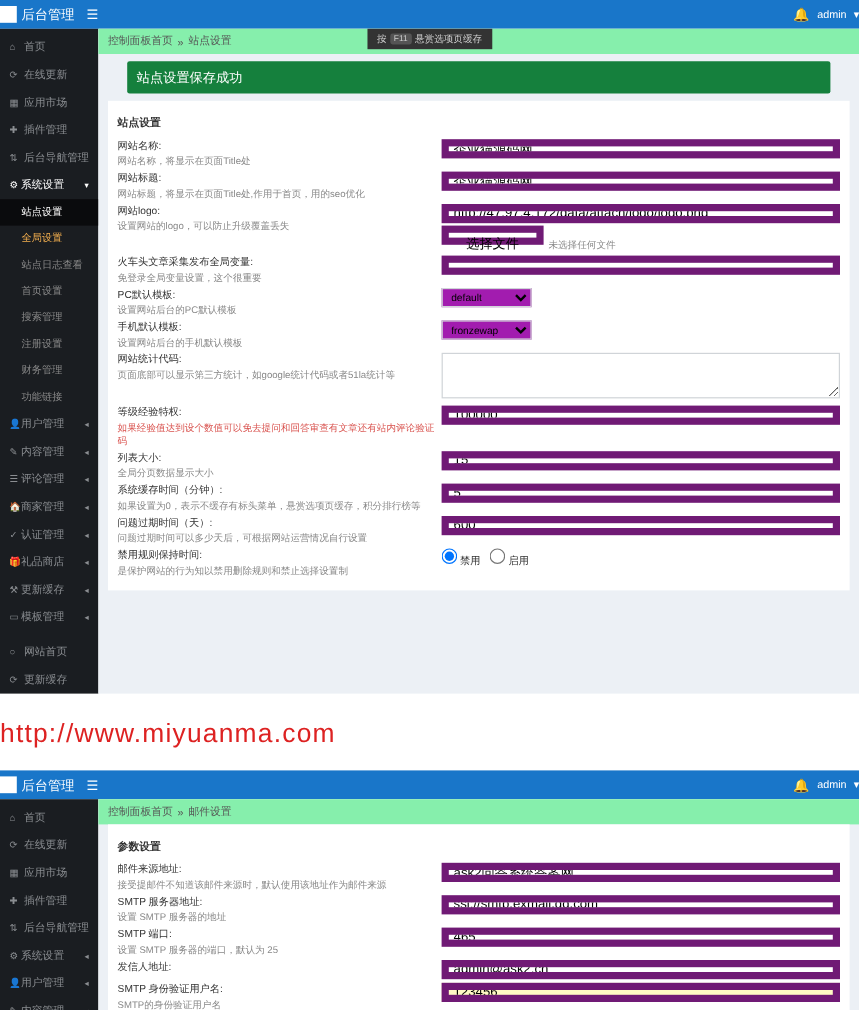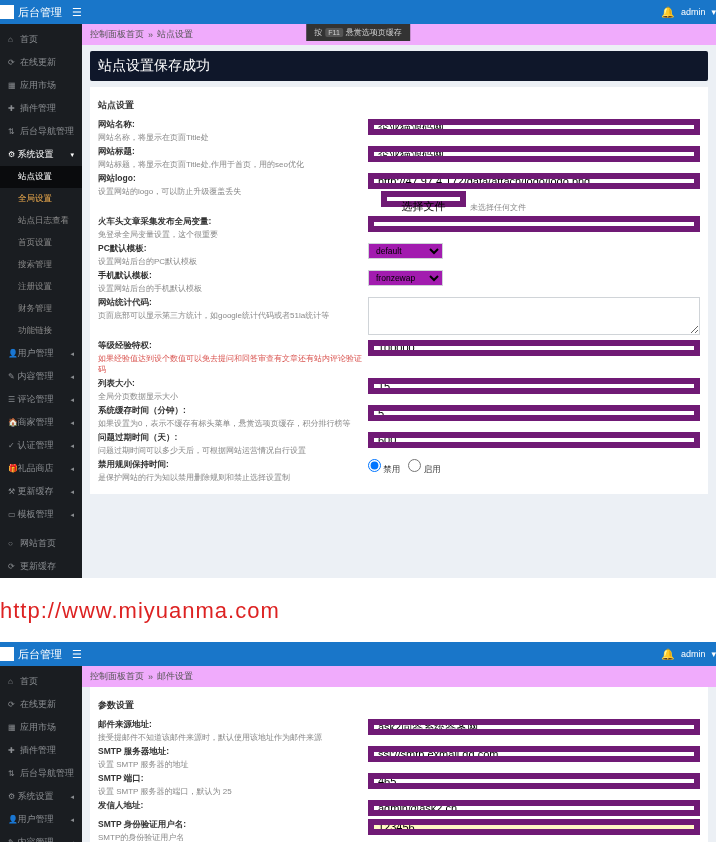--- a/index.html
+++ b/index.html
@@ -15,29 +15,29 @@
 .side{width:82px;background:#1a1d21;min-height:380px;padding-top:4px}
 .side-item{display:flex;align-items:center;gap:5px;padding:5px 8px;color:#8a8d91;font-size:9px;cursor:pointer}
 .side-item.active{color:#fff}
 .side-item .ico{width:7px;display:inline-block;font-size:8px}
 .side-item.sub{padding-left:18px;color:#888;font-size:8.5px}
 .side-item.sub.hl{color:#f0ad4e}
 .side-item.sub.cur{background:#0a0b0d;color:#fff}
 .side-item.exp{justify-content:space-between}
 .side-item .chev{font-size:7px}
 .main{flex:1;background:#ecf0f5;padding:0;min-height:380px}
-.crumb{background:#f0abfc;padding:4px 8px;font-size:9px;color:#555;display:flex;align-items:center;gap:4px}
+.crumb{background:#86efac;padding:4px 8px;font-size:9px;color:#555;display:flex;align-items:center;gap:4px}
 .f11tip{position:absolute;top:24px;left:50%;transform:translateX(-50%);background:#333;color:#d0d0d0;padding:3px 8px;font-size:8px;display:flex;gap:3px;align-items:center;z-index:5}
 .f11tip .key{background:#555;padding:1px 3px;border-radius:2px;font-size:7px}
-.alert-ok{margin:6px 8px;background:#0f172a;color:#fff;padding:6px 8px;font-size:14px;border-radius:2px}
+.alert-ok{margin:6px 24px;background:#15803d;color:#fff;padding:6px 8px;font-size:11px;border-radius:2px}
 .form{background:#fff;margin:0 8px 8px;padding:8px}
 .sect-title{font-size:9px;color:#333;padding:4px 0;font-weight:bold}
 .row{display:flex;margin:3px 0;align-items:flex-start}
 .lab{width:270px;font-size:8.5px;color:#333}
-.lab .l1{display:block;font-weight:bold}
+.lab .l1{display:block;font-weight:normal}
 .lab .l2{display:block;color:#888;font-size:8px;margin-top:1px}
 .lab .l2.warn{color:#d9534f}
 .ctl{flex:1}
 .inp{width:100%;border:6px solid #701a75;padding:2px 4px;font-size:11px;height:16px;background:#fff}
 .inp.file{width:85px}
 .filehint{font-size:8px;color:#888;margin-left:4px}
 .sel{border:1px solid #d0d4d8;padding:1px 3px;font-size:8.5px;height:16px;width:75px;background:#a21caf}
 .ta{width:100%;height:38px;border:1px solid #d0d4d8;font-size:8.5px;padding:2px}
 .radios{font-size:8.5px;color:#333}
 .radios label{margin-right:8px}
@@ -161,21 +161,21 @@
                   <span class="l1">网站标题:</span>
                   <span class="l2">网站标题，将显示在页面Title处,作用于首页，用的seo优化</span>
                 </div>
                 <div class="ctl"><input class="inp" value="企业猫源码网" style=""></div>
               </div>
               <div class="row">
                 <div class="lab">
                   <span class="l1">网站logo:</span>
                   <span class="l2">设置网站的logo，可以防止升级覆盖丢失</span>
                 </div>
-                <div class="ctl"><input class="inp" value="http://47.97.4.172/data/attach/logo/logo.png" style=""><div style="margin-top: 2px; margin-left: 13px;"><button class="inp file">选择文件</button><span class="filehint">未选择任何文件</span></div></div>
+                <div class="ctl"><input class="inp" value="http://47.97.4.172/data/attach/logo/logo.png" style=""><div style="margin-top: 2px;"><button class="inp file">选择文件</button><span class="filehint">未选择任何文件</span></div></div>
               </div>
               <div class="row">
                 <div class="lab">
                   <span class="l1">火车头文章采集发布全局变量:</span>
                   <span class="l2">免登录全局变量设置，这个很重要</span>
                 </div>
                 <div class="ctl"><input class="inp" style=""></div>
               </div>
               <div class="row">
                 <div class="lab">

